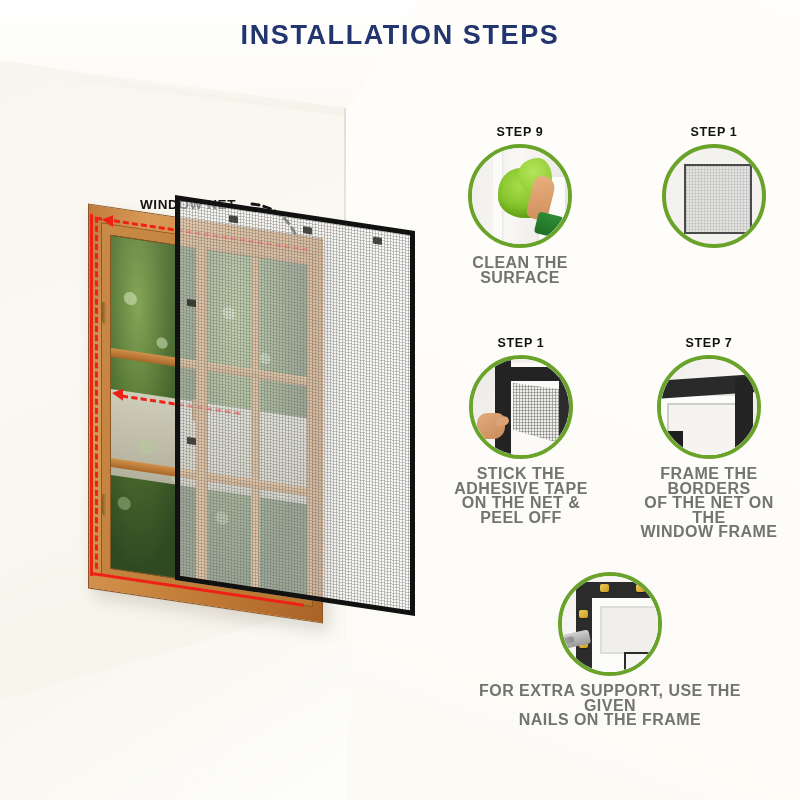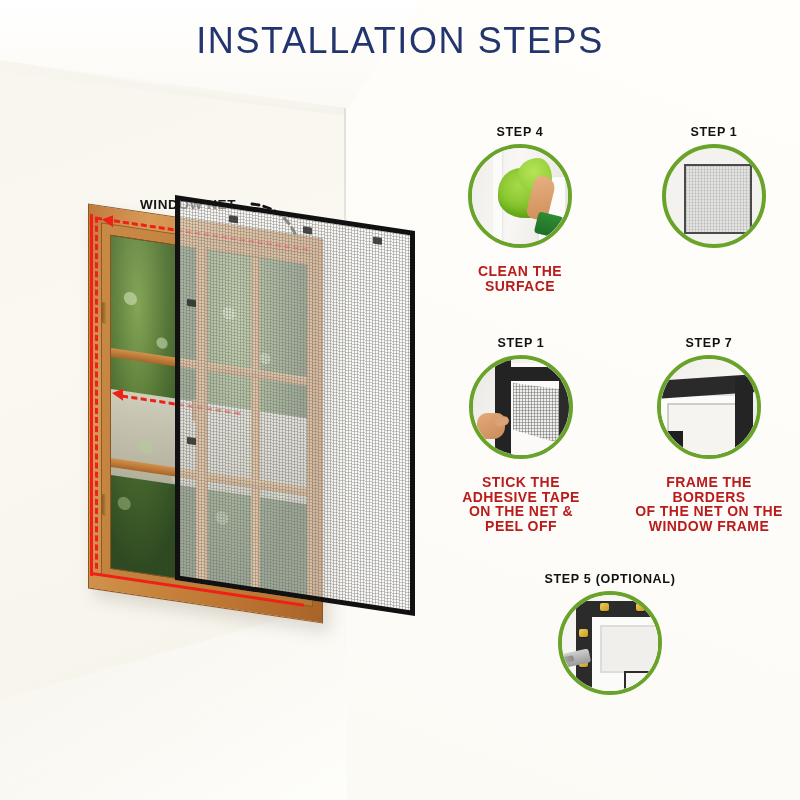--- a/index.html
+++ b/index.html
@@ -36,21 +36,21 @@
   }
   .floor-line{
     position:absolute;left:0;top:600px;width:346px;height:200px;
     background:linear-gradient(to bottom right,rgba(250,248,241,0) 0%,rgba(255,255,253,.9) 100%);
     clip-path:polygon(0 100px,346px 0,346px 200px,0 200px);
   }
 
   
   .title{
     position:absolute;left:0;top:20px;width:800px;text-align:center;
-    font-size:36px;font-weight:normal;letter-spacing:1.6px;color:#22356f;
+    font-size:27px;font-weight:bold;letter-spacing:1.6px;color:#22356f;
   }
 
   
   .net-label{
     position:absolute;left:140px;top:197px;
     font-size:13.5px;font-weight:bold;letter-spacing:.6px;color:#161616;
   }
   .net-arrow{position:absolute;left:248px;top:190px;width:70px;height:70px;}
 
   
@@ -133,22 +133,22 @@
   .step{position:absolute;text-align:center;}
   .step-title{
     font-size:12.5px;font-weight:bold;letter-spacing:.7px;color:#111;margin-bottom:5px;
   }
   .circle{
     width:104px;height:104px;border-radius:50%;
     border:4px solid #6aa32a;box-sizing:border-box;
     margin:0 auto;overflow:hidden;position:relative;background:#f3f2ee;
   }
   .step-cap{
-    font-size:14px;font-weight:bold;letter-spacing:.45px;color:#b91c1c;
-    line-height:14.5px;margin-top:16px;white-space:pre-line;
+    font-size:16px;font-weight:bold;letter-spacing:.45px;color:#737373;
+    line-height:14.5px;margin-top:8px;white-space:pre-line;
   }
 
   
   .s1-wall{position:absolute;inset:0;background:linear-gradient(100deg,#efeeea 0%,#f8f7f4 45%,#e6e4df 100%);}
   .s1-trim{position:absolute;left:22%;top:0;width:9px;height:100%;background:#fbfbfa;box-shadow:1px 0 2px rgba(0,0,0,.07);}
   .s1-trim2{position:absolute;left:70%;top:30%;width:26px;height:70%;background:#fcfcfb;box-shadow:-1px 0 2px rgba(0,0,0,.06);}
   .s1-cloth{
     position:absolute;left:26px;top:20px;width:52px;height:50px;
     background:radial-gradient(circle at 40% 35%,#a8d94a,#7cc024 60%,#66a81a);
     border-radius:48% 62% 40% 58%/55% 42% 60% 45%;
@@ -282,21 +282,21 @@
           <div class="net-tab" style="left:118px;top:2px;"></div>
           <div class="net-tab" style="left:188px;top:2px;"></div>
           <div class="net-tab" style="left:2px;top:92px;"></div>
           <div class="net-tab" style="left:2px;top:230px;"></div>
         </div>
       </div>
     </div>
   </div>
 
   <div class="step" style="left:456px;top:125px;width:128px;">
-    <div class="step-title">STEP 4</div>
+    <div class="step-title">STEP 9</div>
     <div class="circle">
       <div class="s1-wall"></div>
         <div class="s1-trim"></div>
         <div class="s1-trim2"></div>
       <div class="s1-cloth"></div>
         <div class="s1-cloth2"></div>
       <div class="s1-hand"></div>
         <div class="s1-cuff"></div>
     </div>
     <div class="step-cap">CLEAN THE
@@ -336,31 +336,32 @@
       <div class="s4-blkT"></div>
         <div class="s4-blkR"></div>
         <div class="s4-shadow"></div>
     </div>
     <div class="step-cap">FRAME THE BORDERS
 OF THE NET ON THE
 WINDOW FRAME</div>
   </div>
 
   <div class="step" style="left:470px;top:572px;width:280px;">
-    <div class="step-title">STEP 5 (OPTIONAL)</div>
     <div class="circle">
       <div class="s5-bg"></div>
       <div class="s5-white"></div>
         <div class="s5-whiteIn"></div>
         <div class="s5-blk2"></div>
       <div class="s5-blkT"></div>
         <div class="s5-blkL"></div>
       <div class="nail" style="left:38px;top:8px;"></div>
       <div class="nail" style="left:74px;top:8px;"></div>
       <div class="nail" style="left:17px;top:34px;"></div>
       <div class="nail" style="left:17px;top:64px;"></div>
       <div class="nail" style="left:17px;top:90px;"></div>
       <div class="s5-hammer"></div>
         <div class="s5-hammer-h"></div>
     </div>
+    <div class="step-cap">FOR EXTRA SUPPORT, USE THE GIVEN
+NAILS ON THE  FRAME</div>
   </div>
 
 </div>
 
 </body></html>

